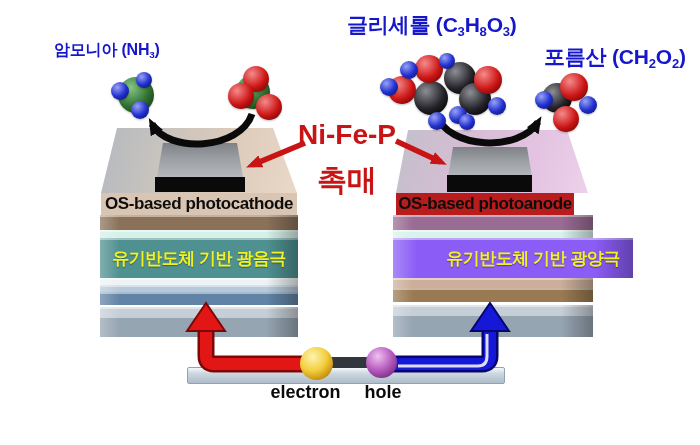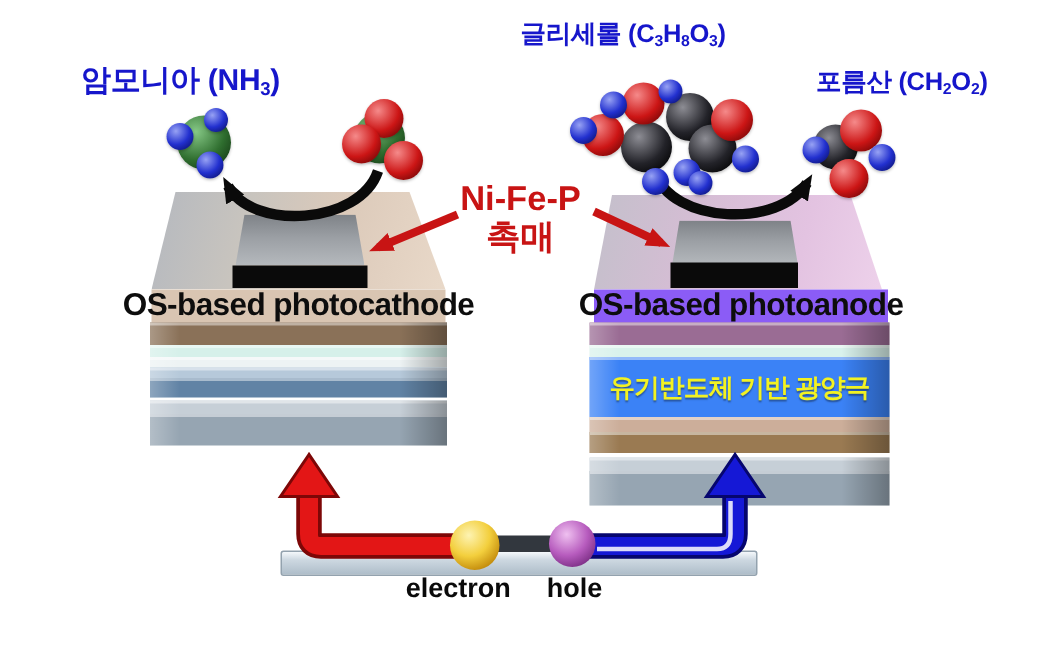--- a/index.html
+++ b/index.html
@@ -2,53 +2,53 @@
 <html><head>
 <meta charset="utf-8">
 <style>
   html,body{margin:0;padding:0;background:#fff;}
   #canvas{
     position:relative;width:700px;height:445px;background:#ffffff;overflow:hidden;
     font-family:"Liberation Sans",sans-serif;
   }
   
   .product-label{
-    position:absolute;color:#1616cb;font-weight:bold;font-size:20px;white-space:nowrap;
+    position:absolute;color:#1616cb;font-weight:bold;font-size:16px;white-space:nowrap;
     letter-spacing:-0.2px;
   }
   .product-label .sub{font-size:.62em;vertical-align:-0.28em;}
   .product-label .sup{font-size:.62em;vertical-align:0.45em;}
-  #label-glycerol,#label-formic{font-size:17px;}
+  #label-glycerol,#label-formic{font-size:21px;}
   
   #catalyst-label{
     position:absolute;left:298px;top:121px;width:98px;text-align:center;
     color:#c81414;font-weight:bold;line-height:1.0;
   }
-  #catalyst-label .l1{font-size:23px;display:block;}
-  #catalyst-label .l2{font-size:23px;display:block;margin-top:2px;}
+  #catalyst-label .l1{font-size:28px;display:block;}
+  #catalyst-label .l2{font-size:30px;display:block;margin-top:16px;}
   
   .device{position:absolute;top:126px;height:212px;}
   #device-left{left:100px;width:198px;}
   #device-right{left:393px;width:200px;}
   .slab-top{position:absolute;left:0;top:0;width:100%;height:67px;}
   #device-left .slab-top{
     clip-path:polygon(17px 2px,173px 2px,197px 67px,1px 67px);
     background:linear-gradient(105deg,#b4b8bf 0%,#c8c4be 32%,#dccaba 62%,#e9d9c9 100%);
   }
   #device-right .slab-top{
     clip-path:polygon(15px 4px,174px 4px,195px 67px,3px 67px);
     background:linear-gradient(105deg,#c2c0ca 0%,#d5bdd4 35%,#e3c3e1 70%,#eed2eb 100%);
   }
   .slab-front{
     position:absolute;top:67px;height:22px;display:flex;align-items:center;justify-content:center;
   }
   #device-left .slab-front{left:1px;width:196px;background:#d9c5b2;}
-  #device-right .slab-front{left:3px;width:196px;background:#8b5cf6;}
+  #device-right .slab-front{left:3px;width:178px;background:#b91c1c;}
   .slab-front span{
-    color:#0d0d0d;font-weight:bold;font-size:21px;white-space:nowrap;letter-spacing:-0.4px;
+    color:#0d0d0d;font-weight:bold;font-size:17px;white-space:nowrap;letter-spacing:-0.4px;
   }
   .catalyst{
     position:absolute;
     background:linear-gradient(180deg,#7e8287 0%,#9b9fa4 45%,#b5b9bd 100%);
   }
   #device-left .catalyst{left:57px;top:17px;width:86px;height:34px;clip-path:polygon(6px 0,80px 0,86px 34px,0 34px);}
   #device-right .catalyst{left:55px;top:21px;width:84px;height:30px;clip-path:polygon(5px 0,79px 0,84px 30px,0 30px);}
   .contact{position:absolute;background:#0a0a0a;}
   #device-left .contact{left:55px;top:51px;width:90px;height:15px;}
   #device-right .contact{left:54px;top:49px;width:85px;height:17px;}
@@ -105,39 +105,42 @@
   <div class="device" id="device-left">
     <div class="slab-top"></div>
     <div class="catalyst"></div>
     <div class="contact"></div>
     <div class="slab-front">
       <span>OS-based photocathode</span>
     </div>
     <div class="stack">
         <div class="layer" style="height: 15px; background-color: rgb(138, 113, 88);"></div>
         <div class="layer" style="height: 8px; background-color: rgb(214, 240, 234);"></div>
+        <div class="layer" style="height: 40px; background-color: rgb(79, 145, 144);">
+          <span class="layer-label">유기반도체 기반 광음극</span>
+        </div>
         <div class="layer" style="height: 7px; background-color: rgb(237, 243, 244);"></div>
         <div class="layer" style="height: 7px; background-color: rgb(182, 201, 218);"></div>
         <div class="layer" style="height: 13px; background-color: rgb(97, 131, 165);"></div>
         <div class="layer" style="height: 9px; background-color: rgb(198, 207, 215); margin-top: 2px;"></div>
         <div class="layer" style="height: 21px; background-color: rgb(150, 165, 178);"></div>
       </div>
   </div>
 
   <div class="device" id="device-right">
     <div class="slab-top"></div>
     <div class="catalyst"></div>
     <div class="contact"></div>
     <div class="slab-front">
       <span>OS-based photoanode</span>
     </div>
     <div class="stack">
         <div class="layer" style="height: 15px; background-color: rgb(154, 108, 148);"></div>
         <div class="layer" style="height: 8px; background-color: rgb(217, 242, 236);"></div>
-        <div class="layer" style="height: 40px; background-color: #3b82f6;">
+        <div class="layer" style="height: 40px; background-color: #8b5cf6; padding-left: 40px;">
           <span class="layer-label">유기반도체 기반 광양극</span>
         </div>
         <div class="layer" style="height: 10px; background-color: rgb(204, 174, 154);"></div>
         <div class="layer" style="height: 14px; background-color: rgb(154, 122, 82);"></div>
         <div class="layer" style="height: 9px; background-color: rgb(198, 207, 215); margin-top: 3px;"></div>
         <div class="layer" style="height: 23px; background-color: rgb(150, 165, 178);"></div>
       </div>
   </div>
 
   <div id="substrate-bar"></div>

